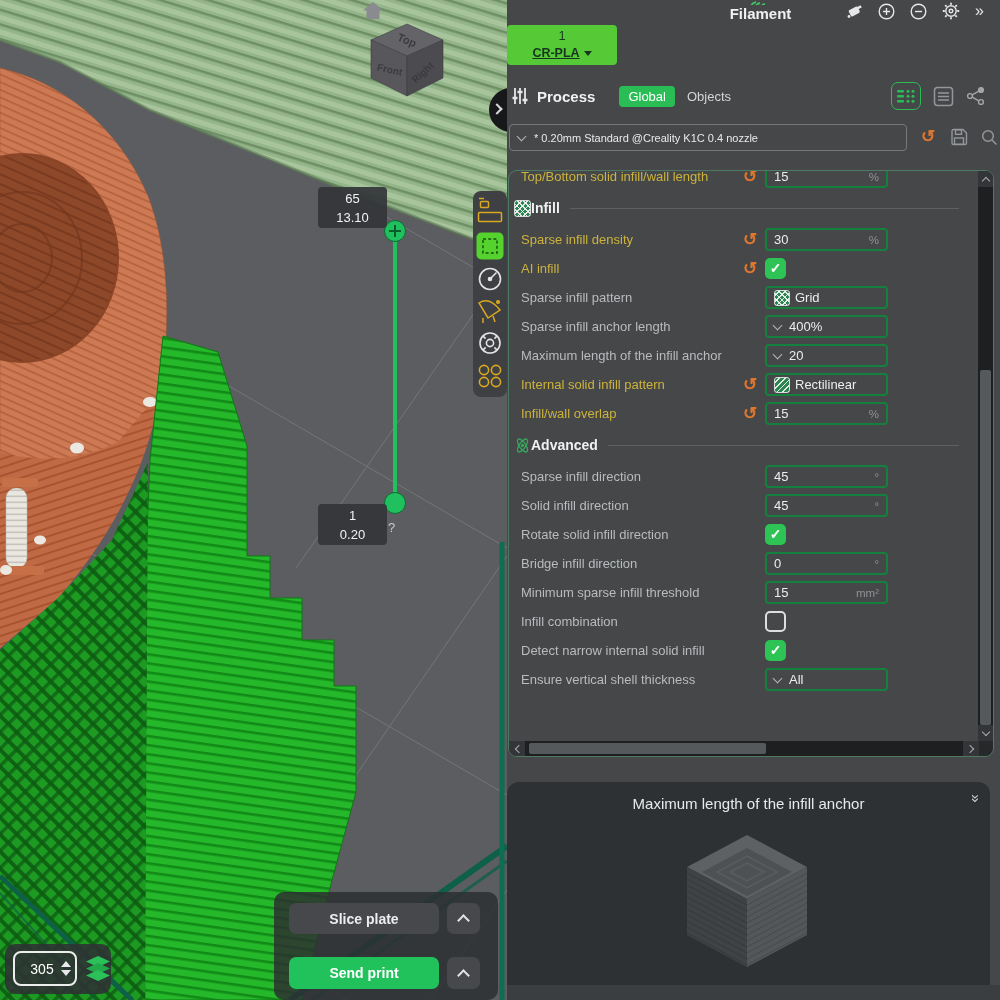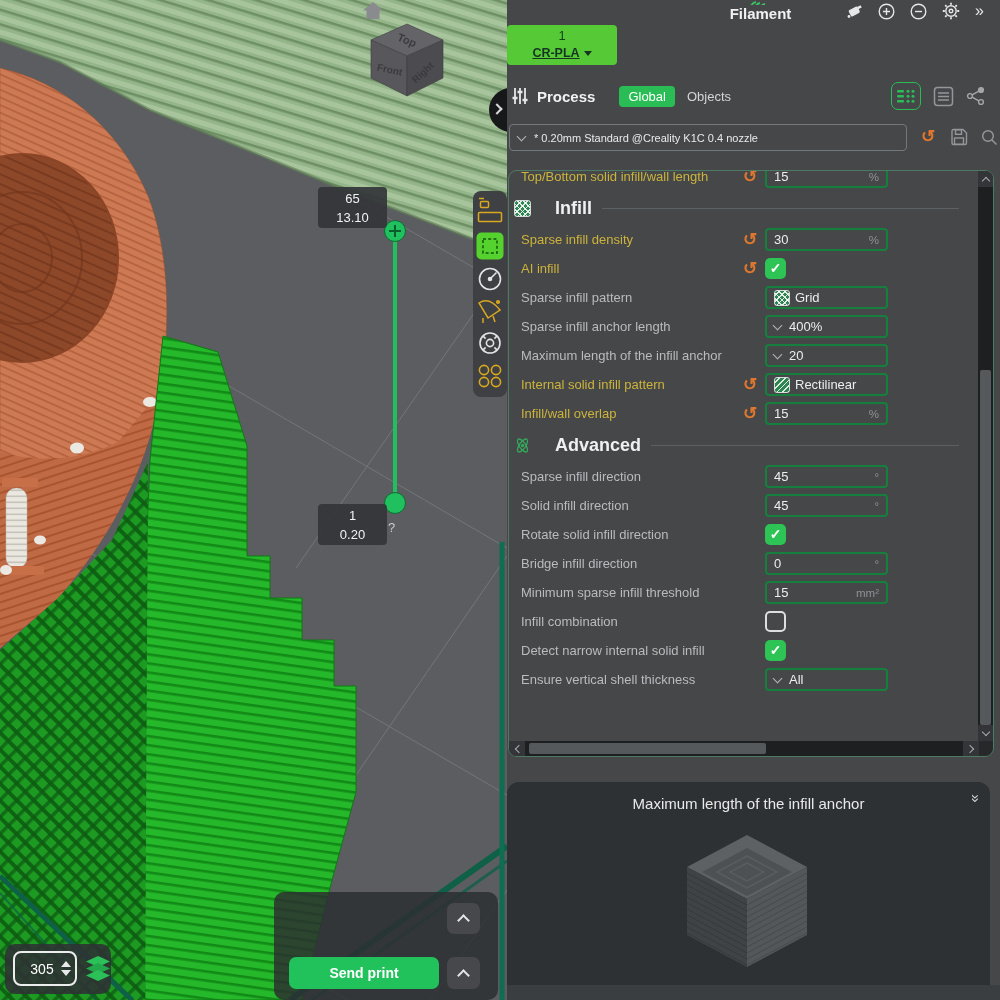--- a/index.html
+++ b/index.html
@@ -93,21 +93,21 @@
   .ibox.combo{cursor:pointer;}
   .ibox.combo .cd{margin-right:8px;}
   .cb{width:21px;height:21px;border-radius:5px;flex-shrink:0;cursor:pointer;}
   .cb.on{background:#2ec355;color:#fff;font-size:14px;font-weight:bold;text-align:center;line-height:21px;}
   .cb.off{border:2px solid #dcdee0;}
   .swatch{width:16px;height:16px;border:1px solid #d8dadb;border-radius:3px;margin-right:5px;flex-shrink:0;}
   .sw-grid{background-color:#2e8551;background-image:repeating-linear-gradient(45deg,rgba(255,255,255,.85) 0 1px,transparent 1px 4px),repeating-linear-gradient(-45deg,rgba(255,255,255,.85) 0 1px,transparent 1px 4px);}
   .sw-rect{background-color:#2e8551;background-image:repeating-linear-gradient(-45deg,rgba(255,255,255,.85) 0 1px,transparent 1px 4px);}
   .sec-row{display:flex;align-items:center;height:34px;padding-left:5px;}
   .sec-ic{width:17px;height:17px;flex-shrink:0;}
-  .sec-title{font-size:18px;font-weight:bold;color:#eef0f1;margin-left:24px;}
+  .sec-title{font-size:14px;font-weight:bold;color:#eef0f1;margin-left:0;}
   .sec-div{flex:1;height:1px;background:#5e6164;margin:0 18px 0 10px;}
 
   
   #vscroll{position:absolute;right:0;top:0;width:15px;height:570px;display:flex;flex-direction:column;background:#2a2c2e;}
   .sc-btn{height:16px;display:flex;align-items:center;justify-content:center;cursor:pointer;flex-shrink:0;background:#333538;}
   .sc-chev{width:6px;height:6px;border-top:1.6px solid #aaadb0;border-left:1.6px solid #aaadb0;}
   .sc-up{transform:rotate(45deg);margin-top:3px;}
   .sc-dn{transform:rotate(-135deg);margin-bottom:3px;}
   .sc-lf{transform:rotate(-45deg);margin-left:3px;}
   .sc-rt{transform:rotate(135deg);margin-right:3px;}
@@ -300,20 +300,21 @@
           </span>
       </div>
       <svg id="stackicon" width="24" height="27">
         <polygon points="12,0 24,5.5 12,11 0,5.5" fill="#2bc158"></polygon>
         <polygon points="12,7 24,12.5 12,18 0,12.5" fill="#23a84c"></polygon>
         <polygon points="12,14 24,19.5 12,25 0,19.5" fill="#2bc158"></polygon>
       </svg>
     </div>
 
     <div id="actionbox">
+      <button id="btn-slice">Slice plate</button>
       <button id="btn-slice-caret">
           <span class="chev-u"></span>
         </button>
       <button id="btn-send">Send print</button>
       <button id="btn-send-caret">
           <span class="chev-u"></span>
         </button>
     </div>
   </div>
 

